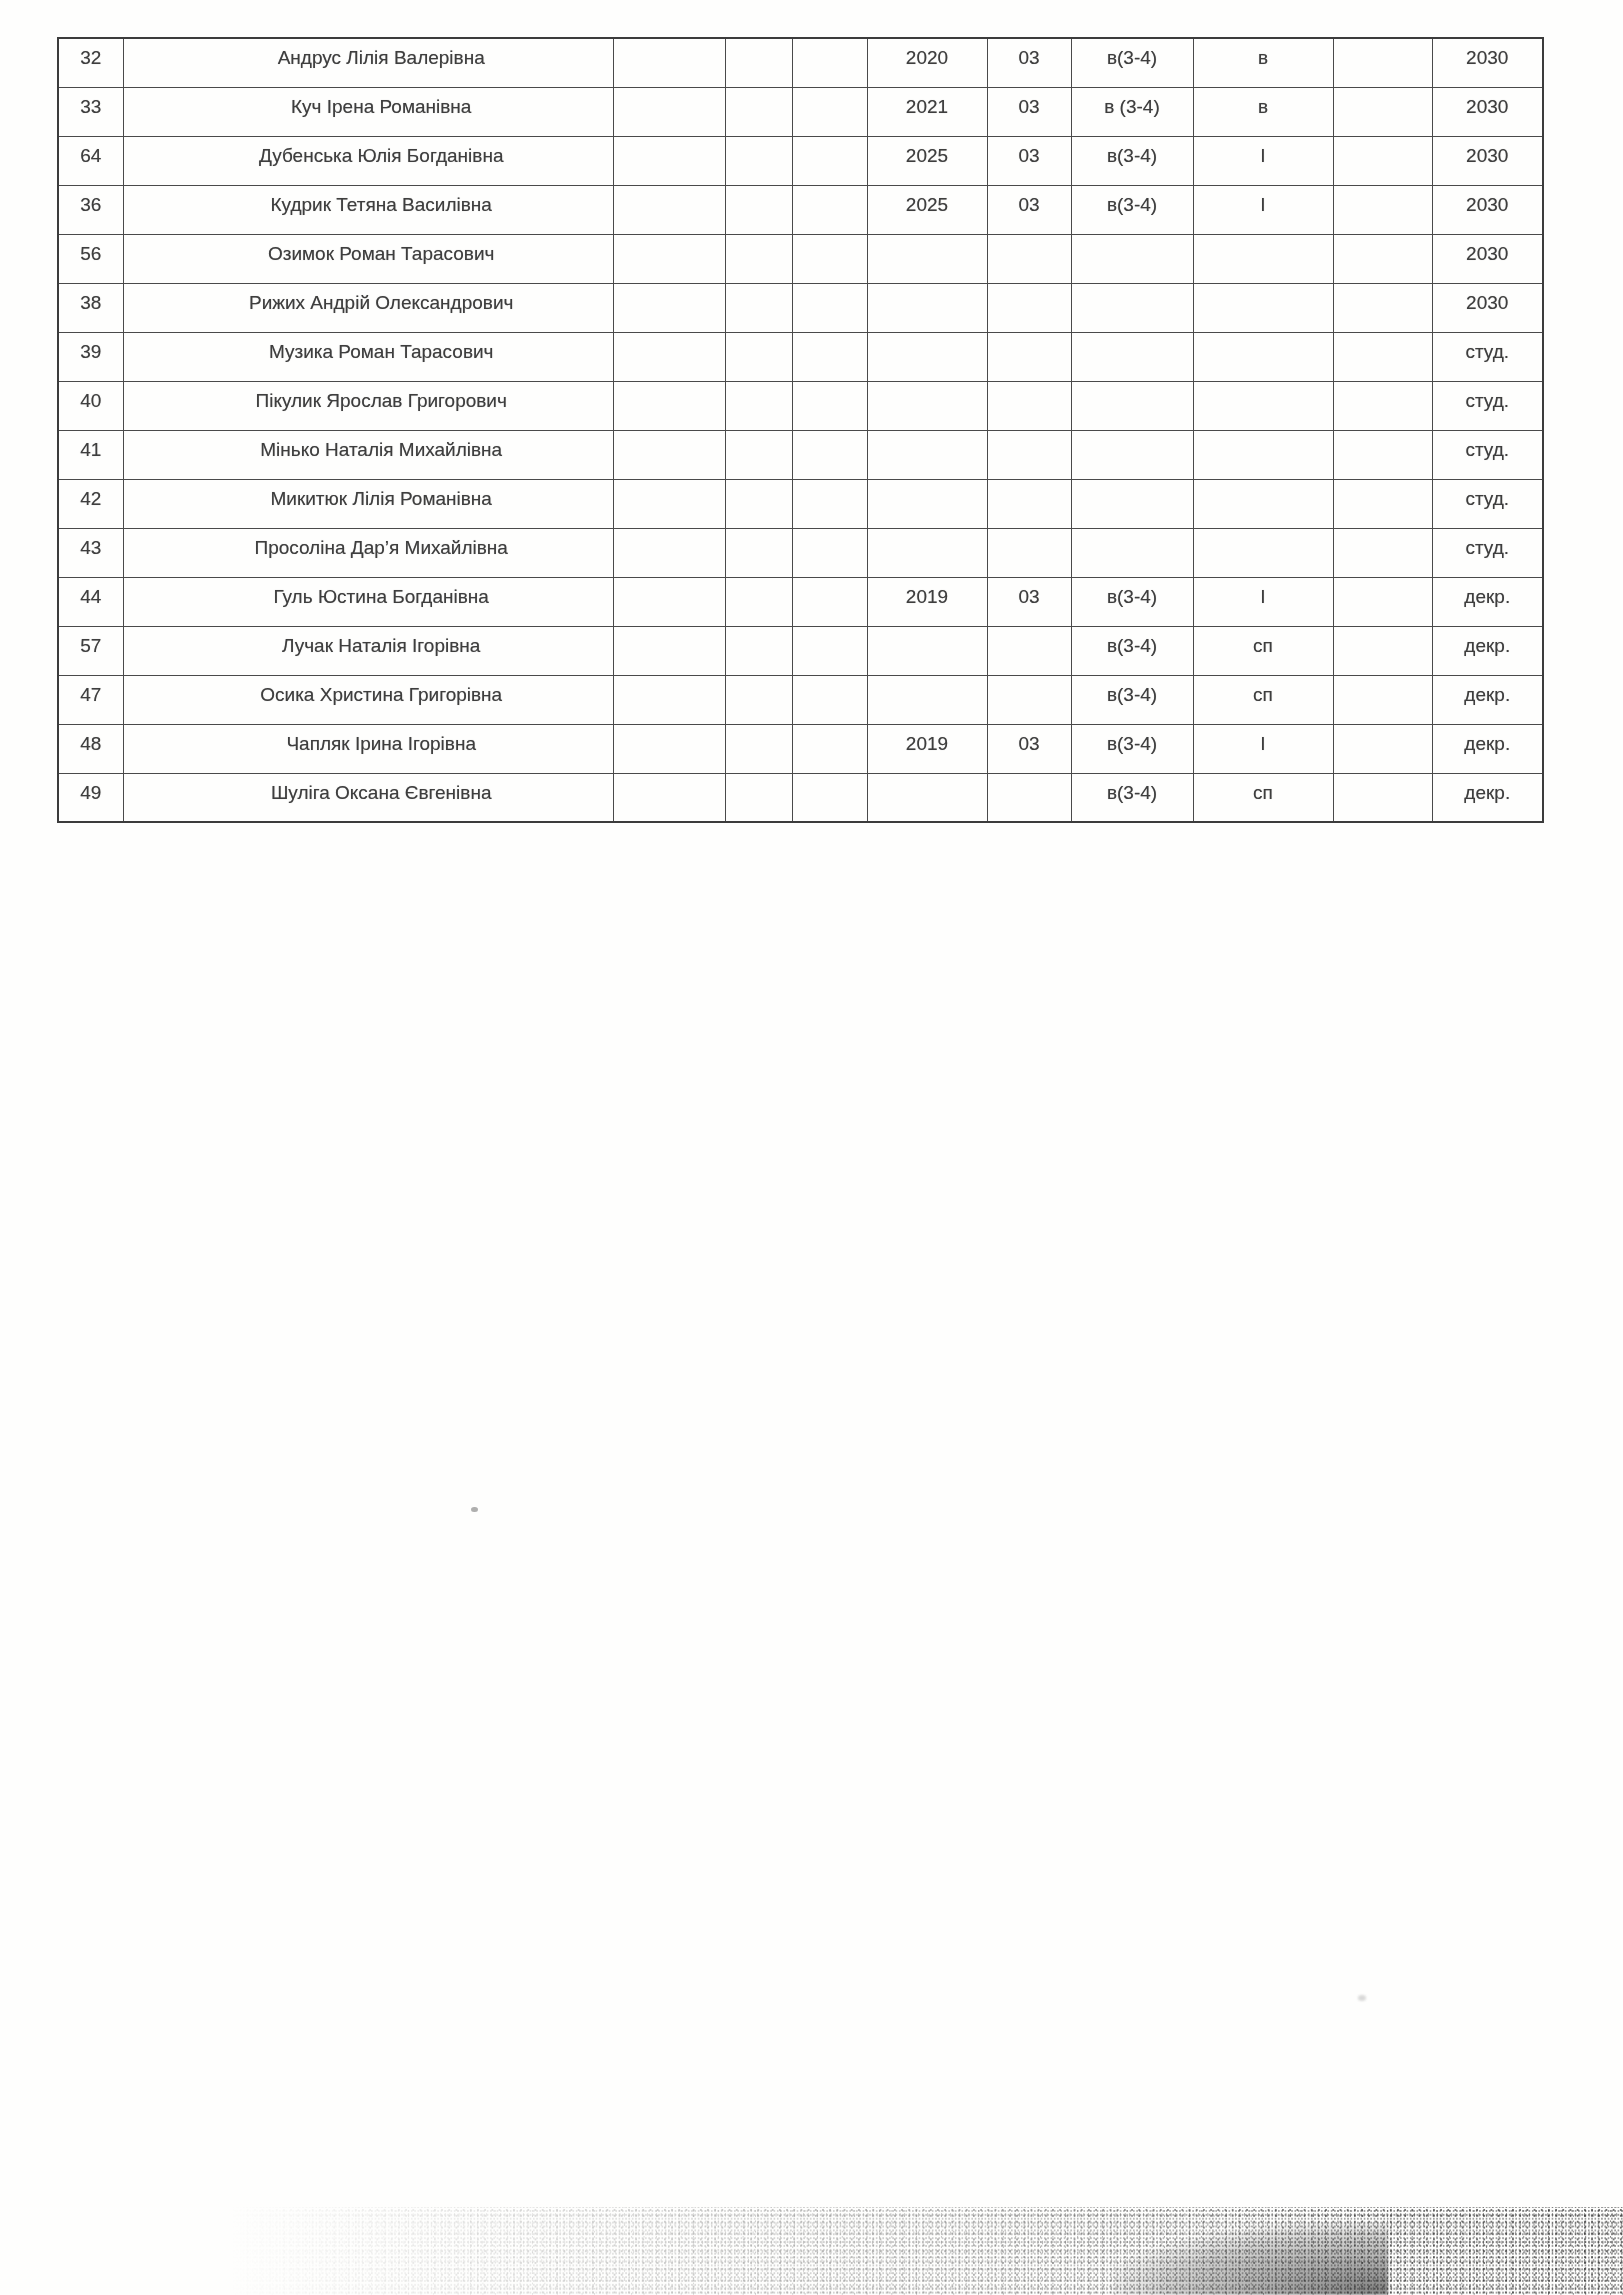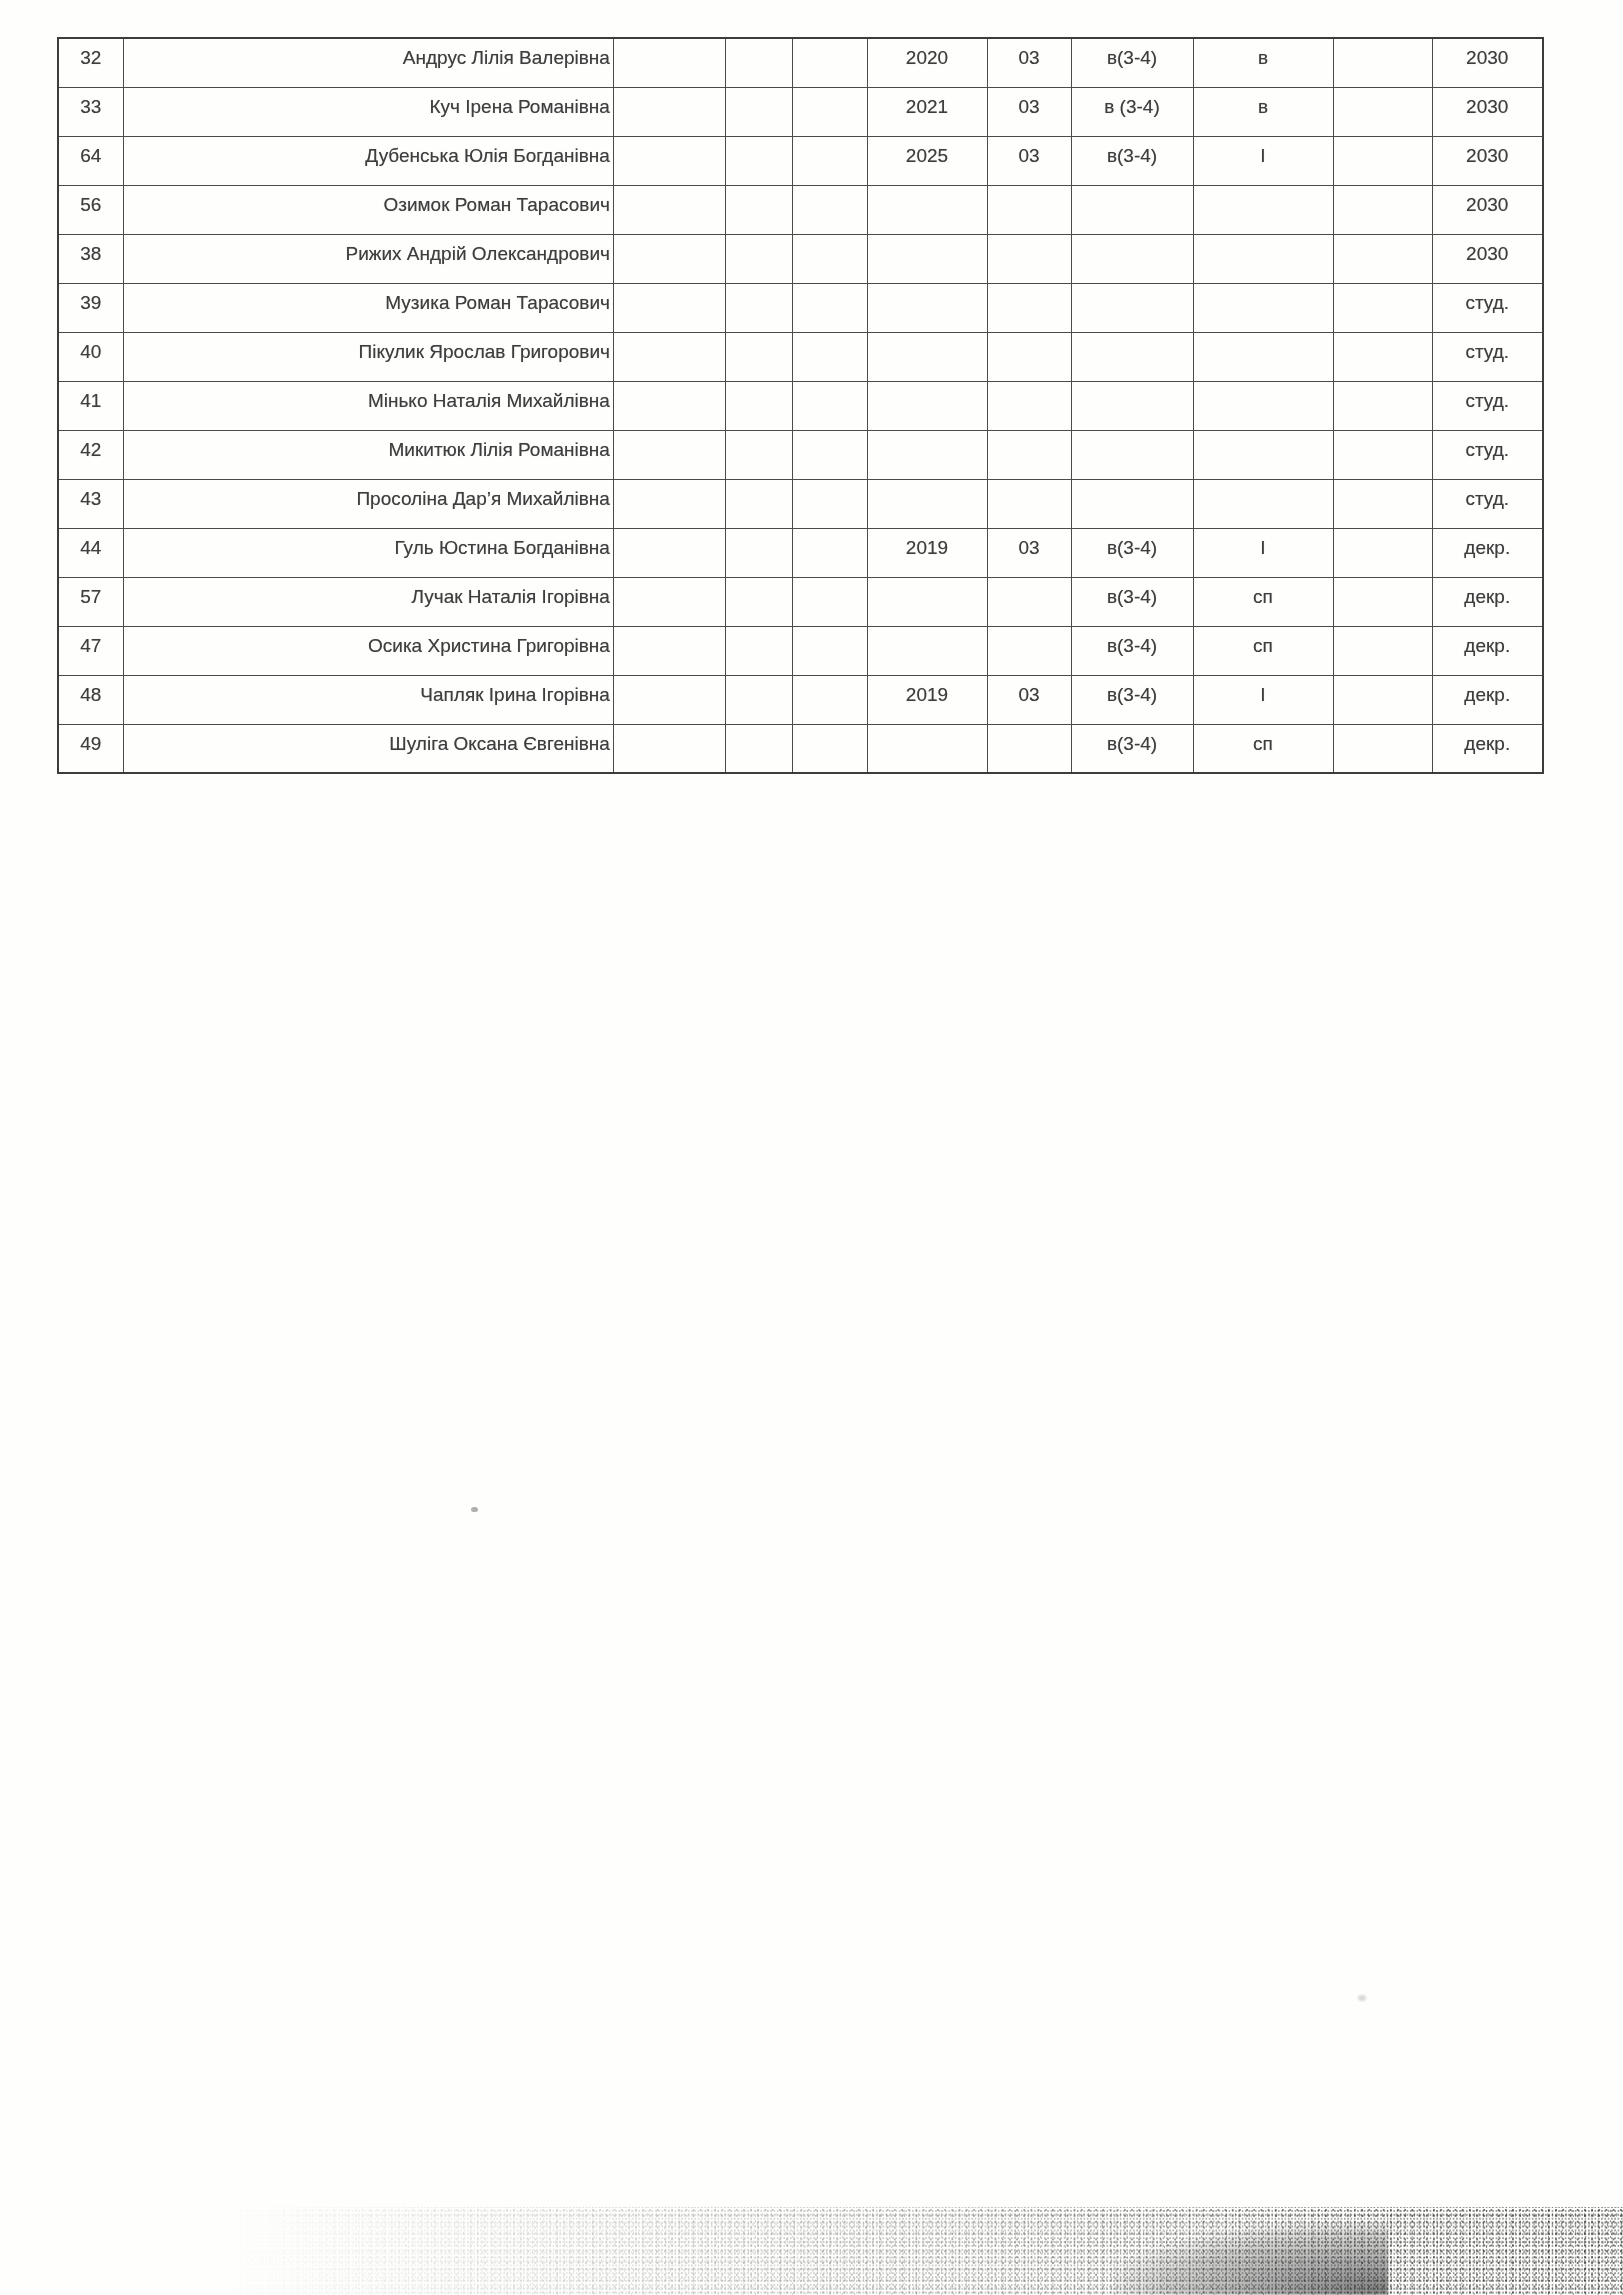--- a/index.html
+++ b/index.html
@@ -39,21 +39,21 @@
     overflow: hidden;
     white-space: pre-line;
   }
   table.scan-table tr {
     height: 49px;
   }
   table.scan-table tr.tall {
     height: 67px;
   }
   table.scan-table td.name {
-    text-align: right;
+    text-align: center;
     padding-left: 29px;
   }
   
   .speck {
     position: absolute;
     left: 471px;
     top: 1507px;
     width: 6.5px;
     height: 5.2px;
     border-radius: 50%;
@@ -149,20 +149,33 @@
       <td></td>
       <td></td>
       <td>2025</td>
       <td>03</td>
       <td>в(3-4)</td>
       <td>І</td>
       <td></td>
       <td>2030</td>
     </tr>
         <tr>
+      <td>36</td>
+      <td class="name">Кудрик Тетяна Василівна</td>
+      <td></td>
+      <td></td>
+      <td></td>
+      <td>2025</td>
+      <td>03</td>
+      <td>в(3-4)</td>
+      <td>І</td>
+      <td></td>
+      <td>2030</td>
+    </tr>
+        <tr>
       <td>56</td>
       <td class="name">Озимок Роман Тарасович</td>
       <td></td>
       <td></td>
       <td></td>
       <td></td>
       <td></td>
       <td></td>
       <td></td>
       <td></td>

